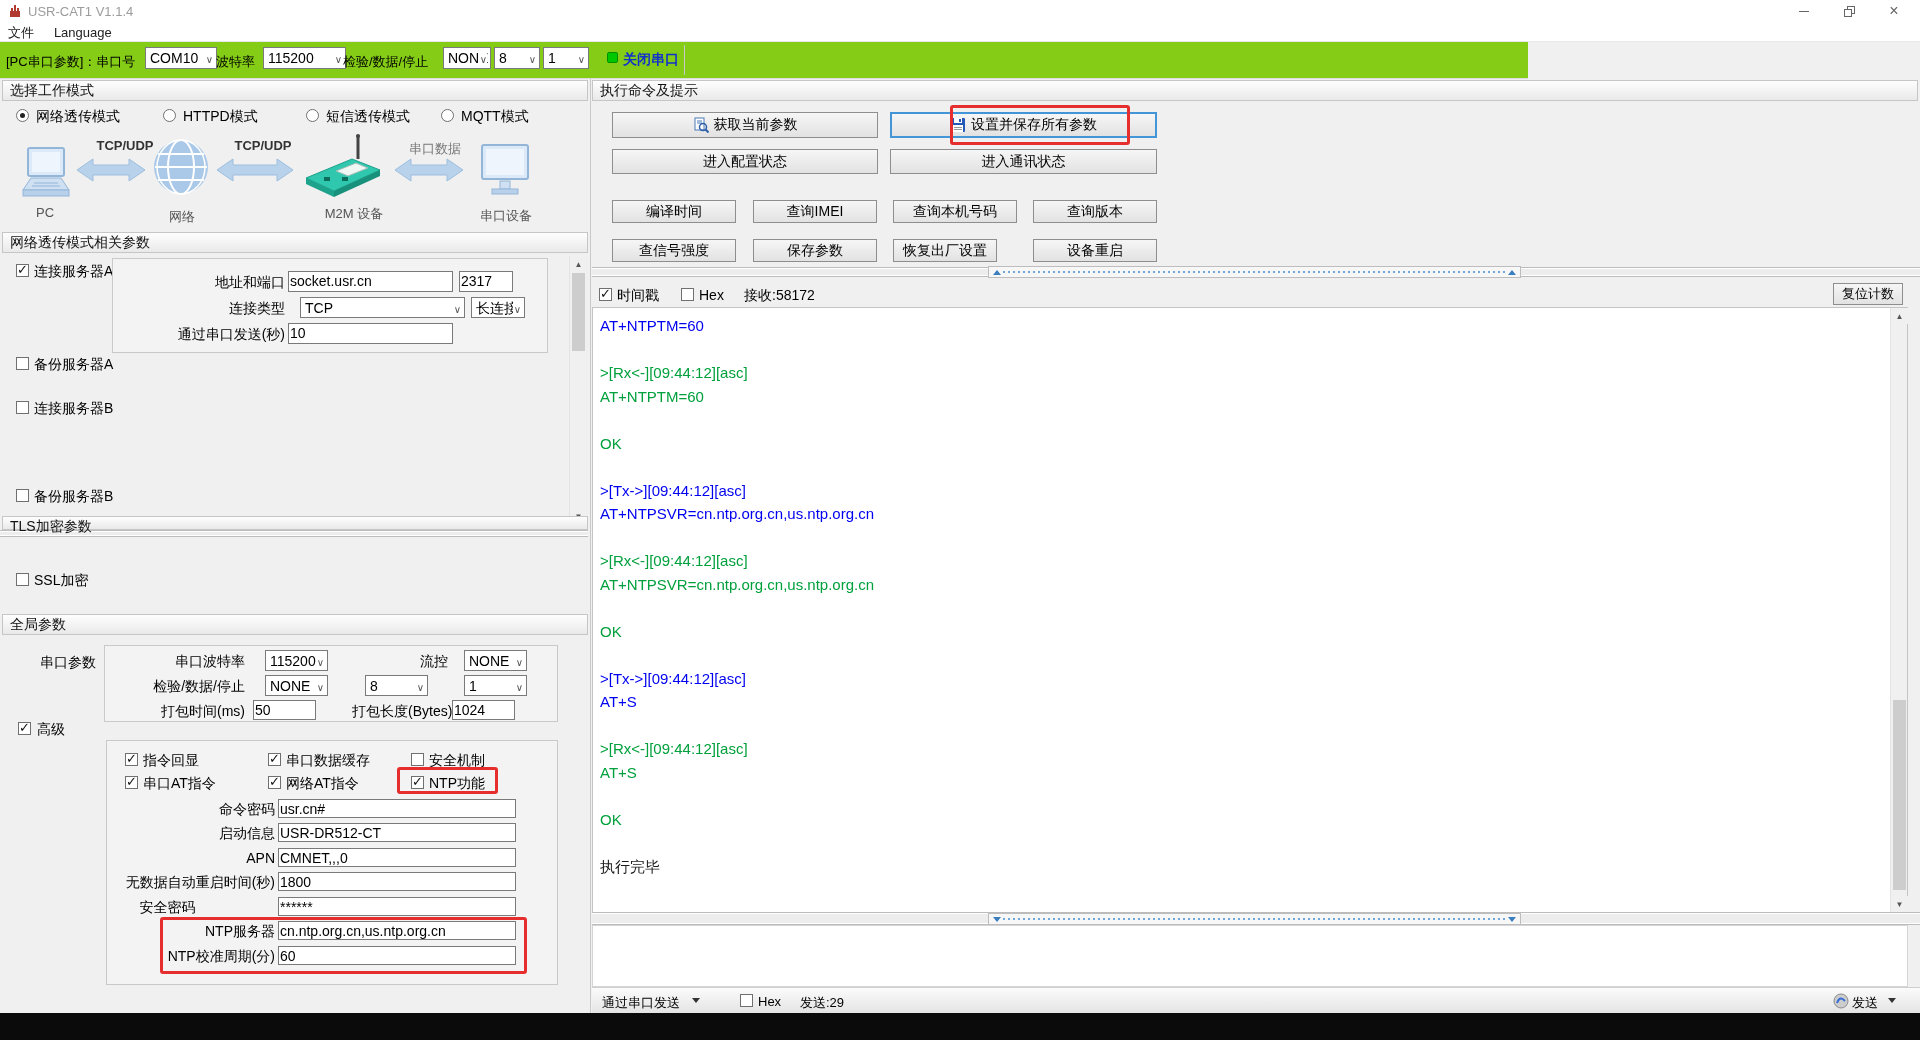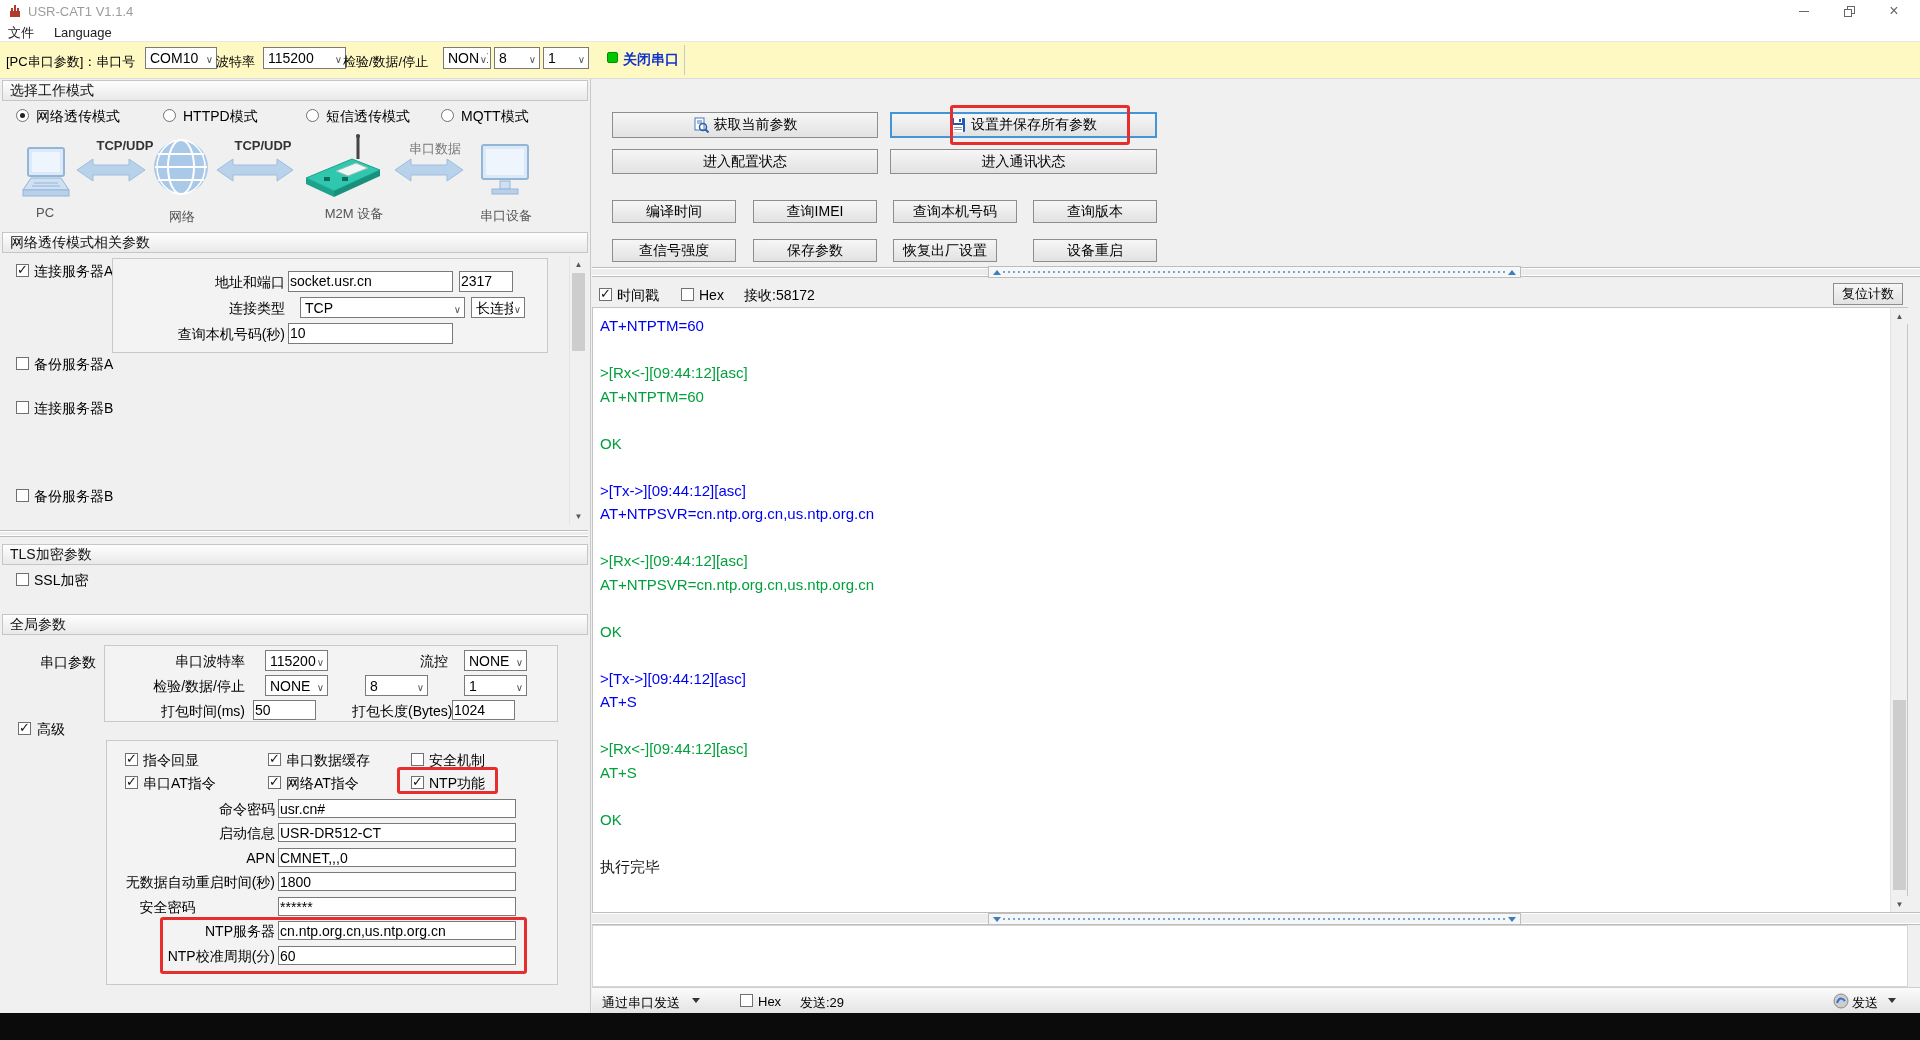--- a/index.html
+++ b/index.html
@@ -4,21 +4,21 @@
 <style>
   * { box-sizing: border-box; margin:0; padding:0; }
   body { font-family:"Liberation Sans","DejaVu Sans",sans-serif; background:#000; }
   #screen { position:relative; width:1920px; height:1040px; background:#f0f0f0; overflow:hidden; font-size:14px; color:#000; }
   .abs { position:absolute; }
   .titlebar { left:0; top:0; width:1920px; height:22px; background:#fff; }
   .menubar { left:0; top:22px; width:1920px; height:20px; background:#fff; border-bottom:1px solid #e8e8e8;}
   .menu-item { display:inline-block; padding:2px 8px; font-size:13px; color:#222; }
   .wtitle { font-size:13px; color:#9c9c9c; }
   .winbtn { width:32px; height:22px; display:flex; align-items:center; justify-content:center; color:#666; }
-  .toolbar { left:0; top:42px; width:1920px; height:37px; background:#fef9c3; border-bottom:1px solid #dcdcdc; }
+  .toolbar { left:0; top:42px; width:1528px; height:37px; background:#84cc16; border-bottom:1px solid #dcdcdc; }
   .lbl { position:absolute; font-size:13px; color:#000; white-space:nowrap; }
   .lbl14 { position:absolute; font-size:14px; color:#000; white-space:nowrap; }
   .combo { position:absolute; background:#fff; border:1px solid #7a7a7a; font-size:14px; line-height:20px; padding:0 16px 0 4px; overflow:hidden; white-space:nowrap;margin-left:12px; }
   .combo::after { content:"∨"; position:absolute; right:3px; top:2px; font-size:10px; color:#555; background:#fff; padding-left:1px;}
   .input { position:absolute; background:#fff; border:1px solid #7a7a7a; font-size:14px; line-height:18px; padding:0 1px; overflow:hidden; white-space:nowrap; }
   .section-hdr { position:absolute; background:linear-gradient(#fefefe,#e9e9e9); border:1px solid #c6c6c6; font-size:14px; color:#111; padding-left:7px; line-height:19px; }
   .check { position:absolute; width:13px; height:13px; background:#fff; border:1px solid #707070; }
   .check.on::after { content:"✓"; position:absolute; left:0px; top:-3px; font-size:13px; font-weight:bold; color:#111; }
   .radio { position:absolute; width:13px; height:13px; background:#fff; border:1px solid #707070; border-radius:50%; }
   .radio.on::after { content:""; position:absolute; left:3px; top:3px; width:5px; height:5px; border-radius:50%; background:#222; }
@@ -164,39 +164,39 @@
 
   <span class="check on" style="left:16px;top:264px"></span>
   <span class="lbl14" style="left:34px;top:263px">连接服务器A</span>
   <div class="groupbox" style="left:112px;top:258px;width:436px;height:95px"></div>
   <span class="lbl14" style="left:150px;top:274px;width:135px;text-align:right">地址和端口</span>
   <div class="input" style="left:288px;top:271px;width:165px;height:21px"><span>socket.usr.cn</span></div>
   <div class="input" style="left:459px;top:271px;width:54px;height:21px"><span>2317</span></div>
   <span class="lbl14" style="left:150px;top:300px;width:135px;text-align:right">连接类型</span>
   <div class="combo" style="left:288px;top:297px;width:165px;height:21px"><span>TCP</span></div>
   <div class="combo" style="left:459px;top:297px;width:54px;height:21px"><span>长连接</span></div>
-  <span class="lbl14" style="left:120px;top:326px;width:165px;text-align:right">查询本机号码(秒)</span>
+  <span class="lbl14" style="left:120px;top:326px;width:165px;text-align:right">通过串口发送(秒)</span>
   <div class="input" style="left:288px;top:323px;width:165px;height:21px"><span>10</span></div>
 
   <span class="check" style="left:16px;top:357px"></span>
   <span class="lbl14" style="left:34px;top:356px">备份服务器A</span>
   <span class="check" style="left:16px;top:401px"></span>
   <span class="lbl14" style="left:34px;top:400px">连接服务器B</span>
   <span class="check" style="left:16px;top:489px"></span>
   <span class="lbl14" style="left:34px;top:488px">备份服务器B</span>
 
   <div class="scrolltrack" style="left:569px;top:256px;width:17px;height:268px">
     <div class="scrollarrow" style="left:0;top:0">▲</div>
     <div class="scrollthumb" style="left:2px;top:17px;width:13px;height:78px"></div>
     <div class="scrollarrow" style="left:0;top:252px">▼</div>
   </div>
 
   <div class="splitband" style="left:0;top:530px;width:588px;height:7px"></div>
 
-  <div class="section-hdr" style="left:2px;top:544px;width:586px;height:21px"><span>TLS加密参数</span></div>
+  <div class="section-hdr" style="left:2px;top:516px;width:586px;height:14px"><span>TLS加密参数</span></div>
   <span class="check" style="left:16px;top:573px"></span>
   <span class="lbl14" style="left:34px;top:572px">SSL加密</span>
 
   <div class="section-hdr" style="left:2px;top:614px;width:586px;height:21px"><span>全局参数</span></div>
   <span class="lbl14" style="left:40px;top:654px">串口参数</span>
   <div class="groupbox" style="left:104px;top:645px;width:454px;height:77px"></div>
   <span class="lbl14" style="left:130px;top:653px;width:115px;text-align:right">串口波特率</span>
   <div class="combo" style="left:253px;top:650px;width:63px;height:21px"><span>115200</span></div>
   <span class="lbl14" style="left:390px;top:653px;width:58px;text-align:right">流控</span>
   <div class="combo" style="left:452px;top:650px;width:63px;height:21px"><span>NONE</span></div>
@@ -238,20 +238,21 @@
   <span class="lbl14" style="left:60px;top:899px;width:215px;text-align:center">安全密码</span>
   <div class="input" style="left:278px;top:897px;width:238px;height:19px"><span>******</span></div>
   <span class="lbl14" style="left:60px;top:923px;width:215px;text-align:right">NTP服务器</span>
   <div class="input" style="left:278px;top:921px;width:238px;height:19px"><span>cn.ntp.org.cn,us.ntp.org.cn</span></div>
   <span class="lbl14" style="left:60px;top:948px;width:215px;text-align:right">NTP校准周期(分)</span>
   <div class="input" style="left:278px;top:946px;width:238px;height:19px"><span>60</span></div>
   <div class="redbox" style="left:160px;top:917px;width:367px;height:57px"></div>
 
   <div class="vsep" style="left:590px;top:79px;height:934px"></div>
 
+  <div class="section-hdr" style="left:592px;top:80px;width:1326px;height:21px"><span>执行命令及提示</span></div>
 
   <div class="btn" style="left:612px;top:112px;width:266px;height:26px">
     <svg width="16" height="16" viewBox="0 0 16 16">
         <rect x="2" y="1" width="9" height="12" fill="#fff" stroke="#4a7ab5"></rect>
         <line x1="4" y1="4" x2="9" y2="4" stroke="#4a7ab5"></line>
         <line x1="4" y1="6" x2="9" y2="6" stroke="#4a7ab5"></line>
         <circle cx="10" cy="10" r="3.5" fill="none" stroke="#2b5fa8" stroke-width="1.5"></circle>
         <line x1="12.5" y1="12.5" x2="15.5" y2="15.5" stroke="#2b5fa8" stroke-width="2"></line>
       </svg>
     <span>获取当前参数</span>

